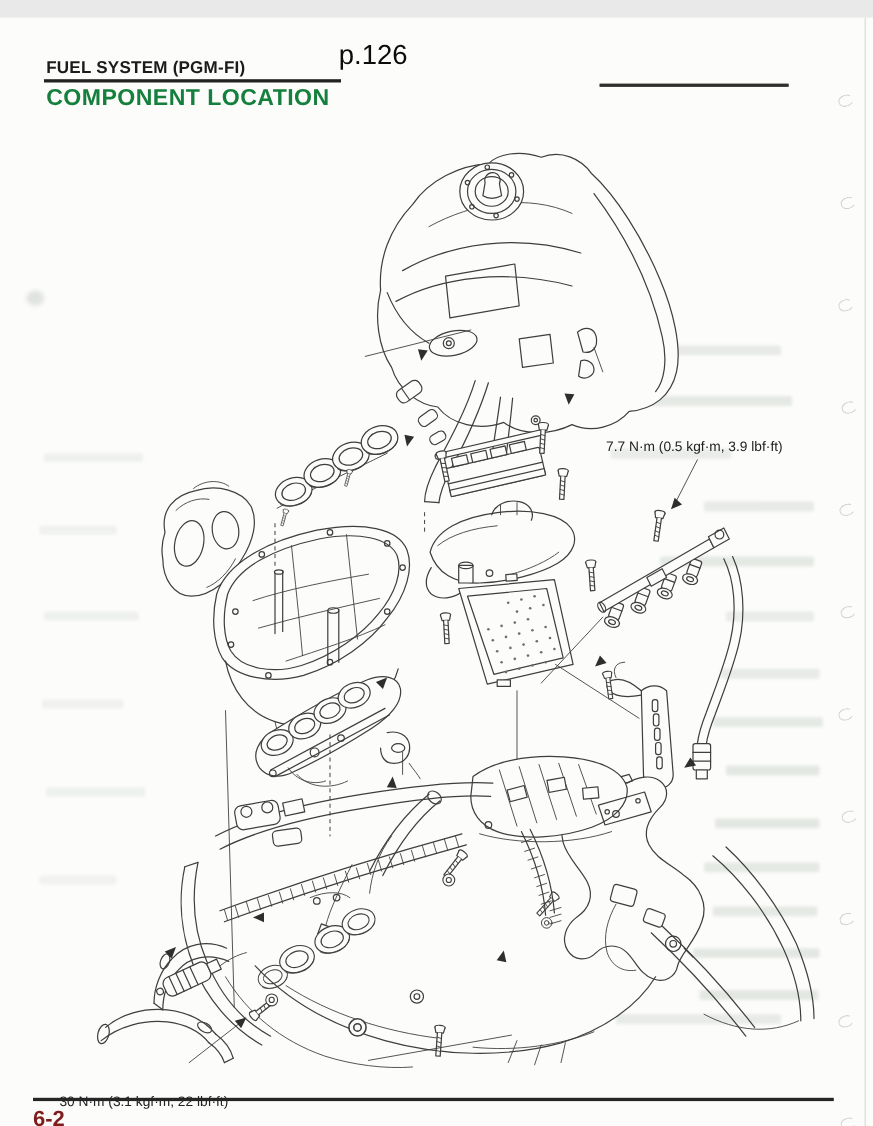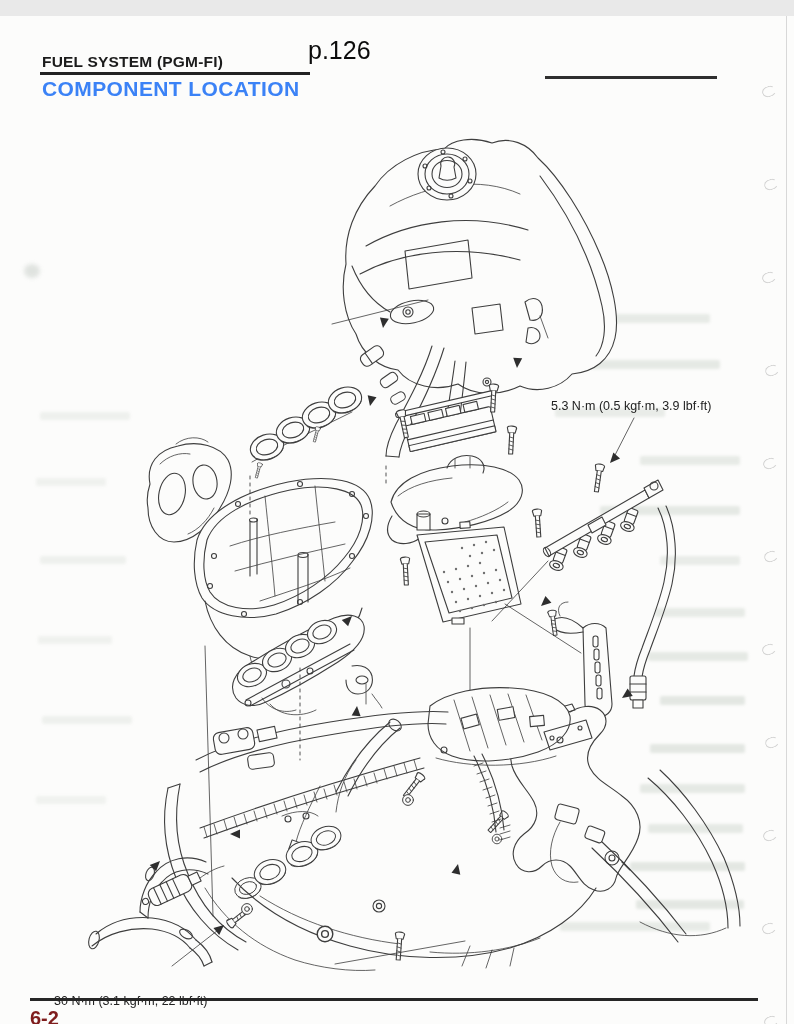--- a/index.html
+++ b/index.html
@@ -2,21 +2,21 @@
 <html><head>
 <meta charset="utf-8">
 <style>
   html,body{margin:0;padding:0;background:#e9e9e9;}
   .page{position:relative;width:794px;height:1024px;background:#fcfcfb;
         font-family:Liberation Sans, sans-serif;overflow:hidden;margin:16px auto;}
   .abs{position:absolute;}
   .section-header{left:42px;top:37px;font-size:15.5px;font-weight:bold;color:#1b1b1b;letter-spacing:.2px;}
   .rule-left{left:40px;top:56px;width:270px;height:3px;background:#222;}
   .rule-right{left:545px;top:60px;width:172px;height:3px;background:#2f2f2f;}
-  .page-title{left:42px;top:61px;font-size:21px;font-weight:bold;color:#3b82f6;letter-spacing:.4px;}
+  .page-title{left:42px;top:61px;font-size:21px;font-weight:bold;color:#15803d;letter-spacing:.4px;}
   .annotation{left:308px;top:20px;font-size:25px;color:#0c0c0c;}
   .torque{font-size:12.5px;color:#222;white-space:nowrap;}
   .torque-1{left:551px;top:383px;}
   .torque-2{left:54px;top:978px;}
   .footer-rule{left:30px;top:982px;width:728px;height:3px;background:#262626;}
   .page-number{left:30px;top:991px;font-size:20px;font-weight:bold;color:#7f1d1d;}
   .edge-line{left:786px;top:0;width:1px;height:1024px;background:#d8d8d8;}
   .ring{width:12px;height:9px;border:1.6px solid #c6c6c6;border-radius:50%;
         border-right-color:transparent;transform:rotate(-18deg);opacity:.75;}
   .ghost{background:#9fae9f;filter:blur(1.6px);border-radius:2px;}
@@ -443,21 +443,21 @@
         <use href="#arw" class="arw" transform="translate(541,590) rotate(48)"></use>
         <use href="#arw" class="arw" transform="translate(622,682) rotate(55)"></use>
         <use href="#arw" class="arw" transform="translate(458,848) rotate(-168)"></use>
         <use href="#arw" class="arw" transform="translate(160,845) rotate(-135)"></use>
         <use href="#arw" class="arw" transform="translate(230,818) rotate(90)"></use>
         <use href="#arw" class="arw" transform="translate(357,690) rotate(-175)"></use>
       </g>
     </g>
   </svg>
 
-  <div class="abs torque torque-1">5.3 N·m (0.5 kgf·m, 3.9 lbf·ft)</div>
+  <div class="abs torque torque-1">7.7 N·m (0.5 kgf·m, 3.9 lbf·ft)</div>
   <div class="abs torque torque-2">30 N·m (3.1 kgf·m, 22 lbf·ft)</div>
 
   <div class="abs footer-rule"></div>
   <div class="abs page-number">6-2</div>
 
   <div>
     <span class="abs ring" style="left:762px;top:70px;"></span>
     <span class="abs ring" style="left:764px;top:163px;"></span>
     <span class="abs ring" style="left:762px;top:256px;"></span>
     <span class="abs ring" style="left:765px;top:349px;"></span>

